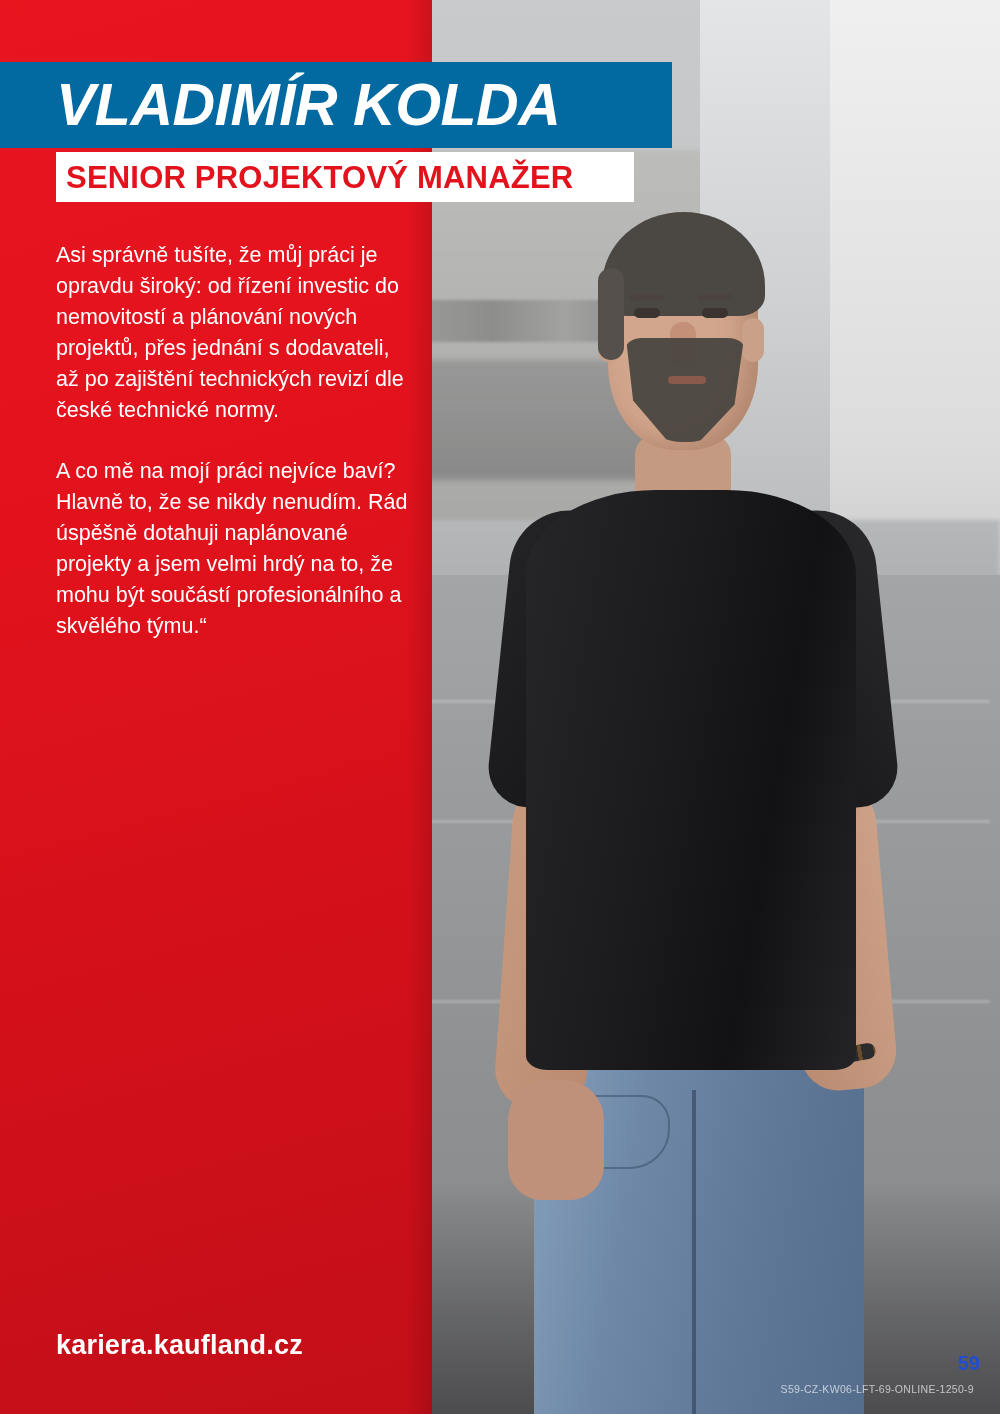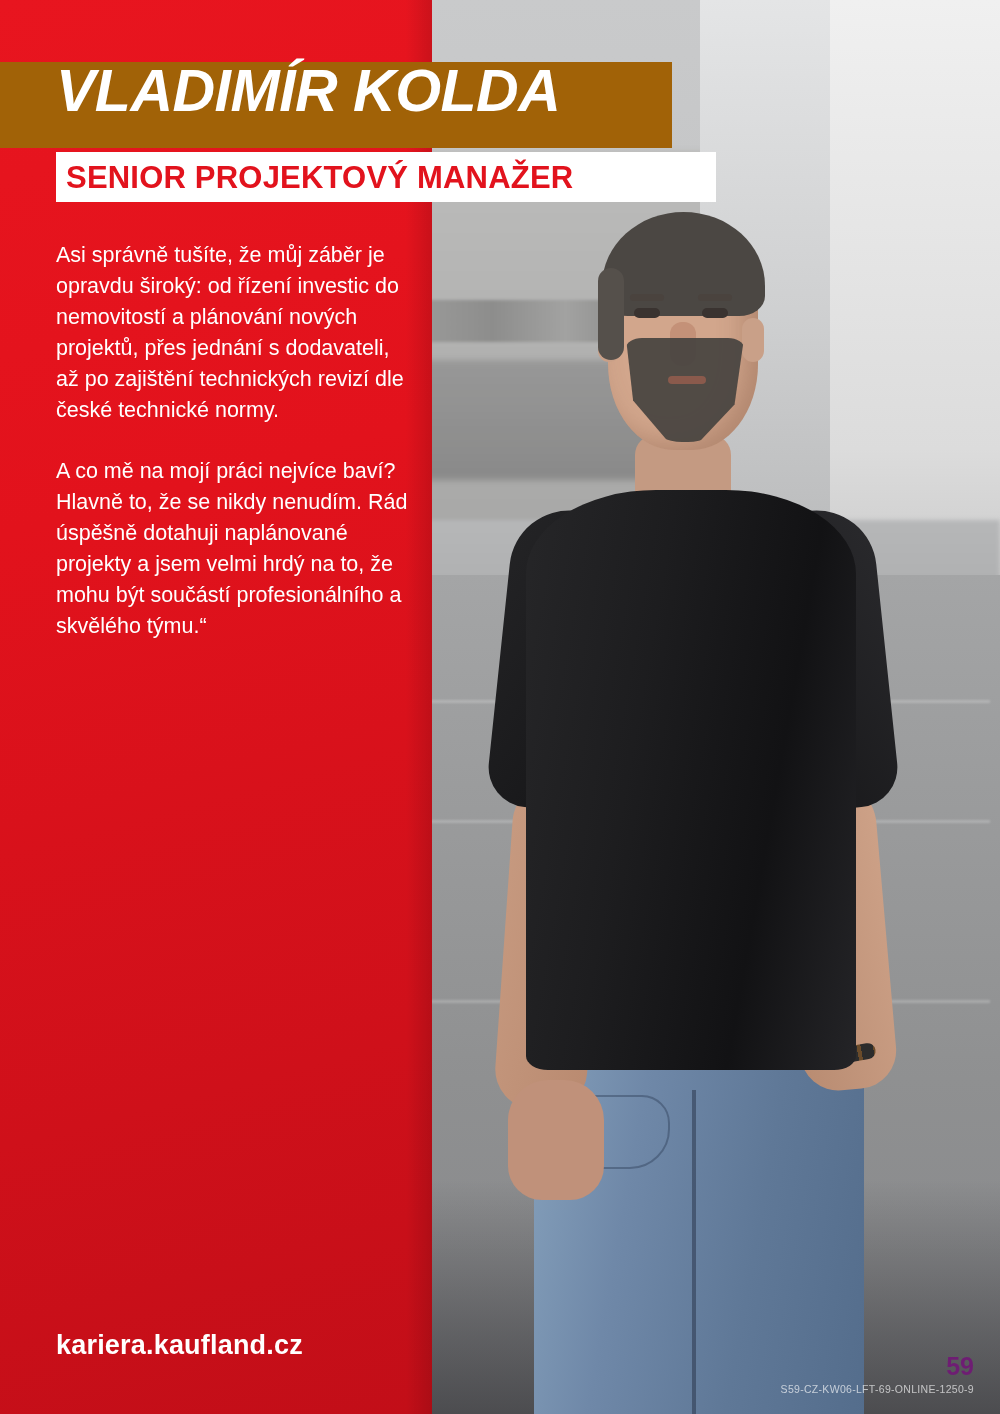--- a/index.html
+++ b/index.html
@@ -197,35 +197,35 @@
   }
   .red-panel::after {
     content: "";
     position: absolute; right: 0; top: 0; width: 26px; height: 100%;
     background: linear-gradient(90deg, rgba(0,0,0,0) 0%, rgba(0,0,0,.12) 100%);
   }
 
   
   .title-band {
     position: absolute; left: 0; top: 62px; width: 672px; height: 86px;
-    background: #a16207;
-    display: flex; align-items: flex-start;
+    background: #0369a1;
+    display: flex; align-items: center;
   }
   .title-band h1 {
     margin: 0; padding-left: 56px;
     color: #ffffff;
     font-size: 59px;
     line-height: 1;
     letter-spacing: -0.5px;
     font-weight: 800;
     font-style: italic;
     white-space: nowrap;
   }
   .subtitle-band {
-    position: absolute; left: 56px; top: 152px; width: 660px; height: 50px;
+    position: absolute; left: 56px; top: 152px; width: 578px; height: 50px;
     background: #ffffff;
     display: flex; align-items: center;
   }
   .subtitle-band h2 {
     margin: 0; padding-left: 10px;
     color: #e2131d;
     font-size: 31px;
     line-height: 1;
     letter-spacing: 0.2px;
     font-weight: 800;
@@ -246,23 +246,23 @@
   
   .site-url {
     position: absolute; left: 56px; top: 1330px;
     color: #ffffff;
     font-size: 27px;
     font-weight: 800;
     letter-spacing: .2px;
     text-align: center;
   }
   .page-number {
-    position: absolute; right: 26px; top: 1352px;
-    color: #701a75;
-    font-size: 25px;
+    position: absolute; right: 20px; top: 1352px;
+    color: #1d4ed8;
+    font-size: 20px;
     font-weight: 700;
     opacity: .95;
   }
   .legal-code {
     position: absolute; right: 26px; top: 1383px;
     color: rgba(255,255,255,.65);
     font-size: 10.5px;
     letter-spacing: .3px;
     font-family: "Liberation Sans", sans-serif;
   }
@@ -316,21 +316,21 @@
   <div class="red-panel"></div>
 
   <div class="title-band">
     <h1>VLADIMÍR KOLDA</h1>
   </div>
   <div class="subtitle-band">
     <h2>SENIOR PROJEKTOVÝ MANAŽER</h2>
   </div>
 
   <div class="quote">
-    <p>Asi správně tušíte, že můj záběr je opravdu široký: od řízení investic do nemovitostí a plánování nových projektů, přes jednání s dodavateli, až po zajištění technických revizí dle české technické normy.</p>
+    <p>Asi správně tušíte, že můj práci je opravdu široký: od řízení investic do nemovitostí a plánování nových projektů, přes jednání s dodavateli, až po zajištění technických revizí dle české technické normy.</p>
     <p>A co mě na mojí práci nejvíce baví? Hlavně to, že se nikdy nenudím. Rád úspěšně dotahuji naplánované projekty a jsem velmi hrdý na to, že mohu být součástí profesionálního a skvělého týmu.“</p>
   </div>
 
   <div class="site-url">kariera.kaufland.cz</div>
   <div class="page-number">59</div>
   <div class="legal-code">S59-CZ-KW06-LFT-69-ONLINE-1250-9</div>
 
 </div>
 
 </body></html>

